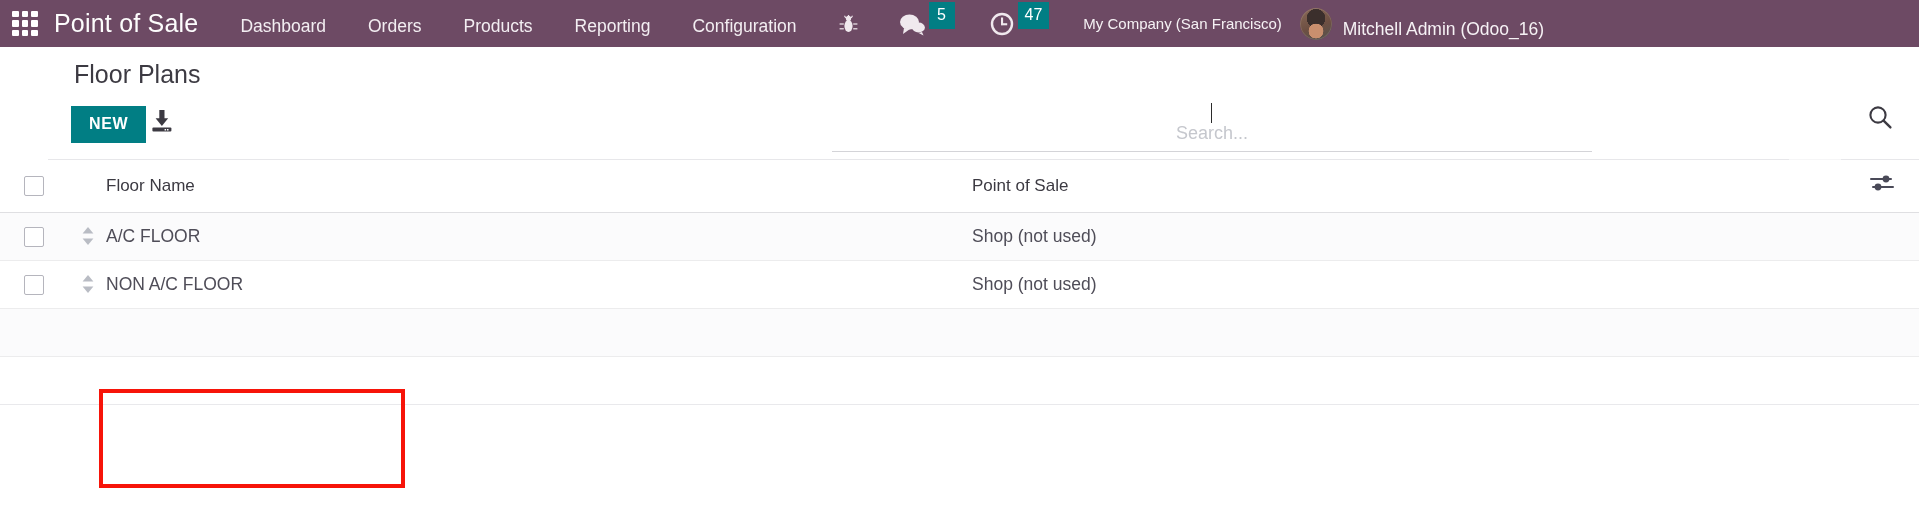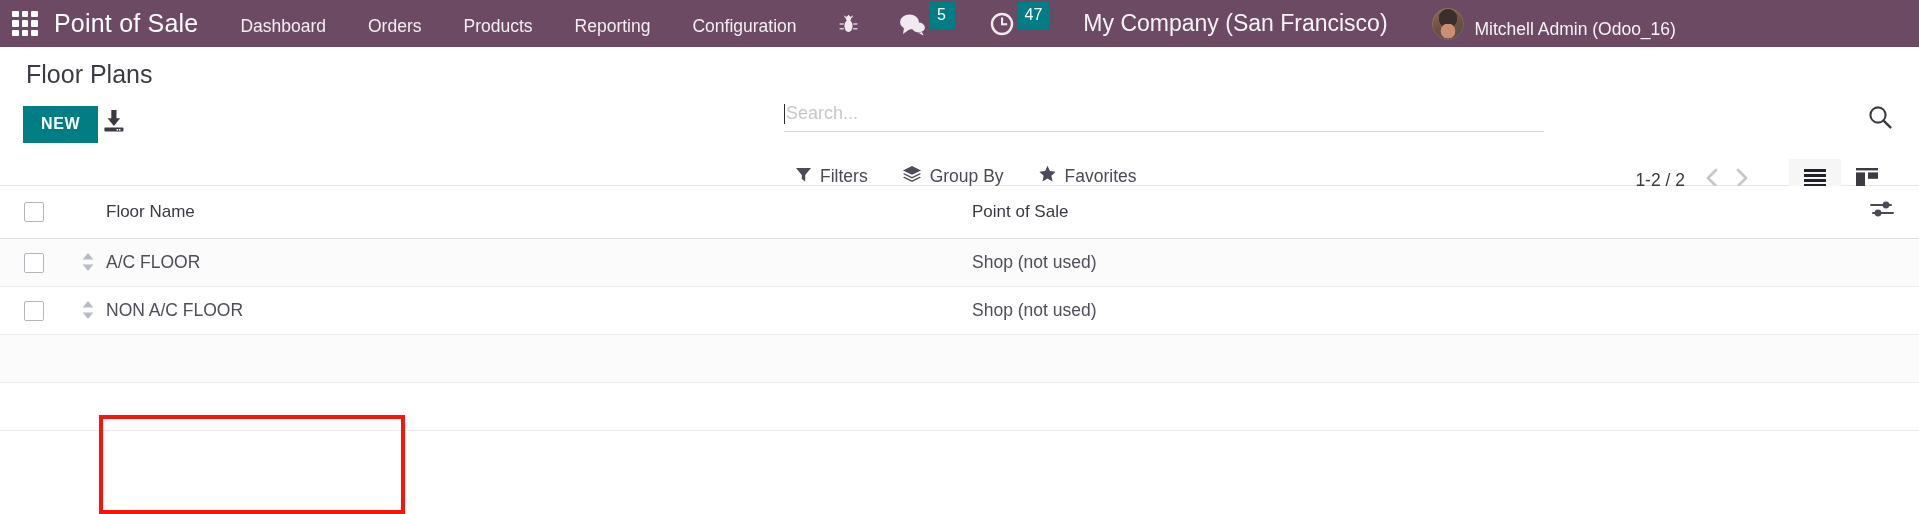--- a/index.html
+++ b/index.html
@@ -60,44 +60,45 @@
     line-height: 1;
     padding: 5px 7px 6px;
     margin-left: 3px;
     min-width: 26px;
     text-align: center;
     position: relative;
     top: -8px;
   }
 
   .company {
-    font-size: 23px;
+    font-size: 15px;
     color: #f6f2f5;
-    margin-right: 44px;
+    margin-right: 18px;
     cursor: pointer;
   }
   .user-box { display: flex; align-items: flex-end; cursor: pointer; }
   .avatar {
     width: 32px; height: 32px;
     border-radius: 50%;
     margin-right: 11px;
     background:
       radial-gradient(circle at 50% 72%, #c98f6e 0 26%, rgba(0,0,0,0) 27%),
       radial-gradient(circle at 50% 32%, #3b2f2c 0 34%, rgba(0,0,0,0) 35%),
       linear-gradient(160deg, #8a6a58 0%, #6d4f42 55%, #54524f 100%);
     box-shadow: inset 0 0 0 1px rgba(255,255,255,.12);
   }
   .user-name { font-size: 17.5px; color: #f6f2f5; }
 
   
   .control-panel {
     position: relative;
     background: #ffffff;
-    height: 139px;
+    height: 113px;
     border-bottom: 1px solid #e7e7ea;
+    margin-left: 48px;
   }
   .page-title {
     position: absolute;
     left: 26px; top: 13px;
     font-size: 25px;
     color: #3c3a42;
     font-weight: 400;
   }
   .btn-new {
     position: absolute;
@@ -121,20 +122,21 @@
   
   .searchview {
     position: absolute;
     left: 784px; top: 56px;
     width: 760px;
     border-bottom: 1px solid #d4d4d8;
     padding-bottom: 7px;
     display: flex;
     align-items: center;
     cursor: text;
+    flex-direction: column;
   }
   .caret {
     width: 1px; height: 20px;
     background: #2b2b2b;
     margin-right: 1px;
   }
   .search-ph {
     font-size: 18px;
     color: #c5c7cd;
   }

